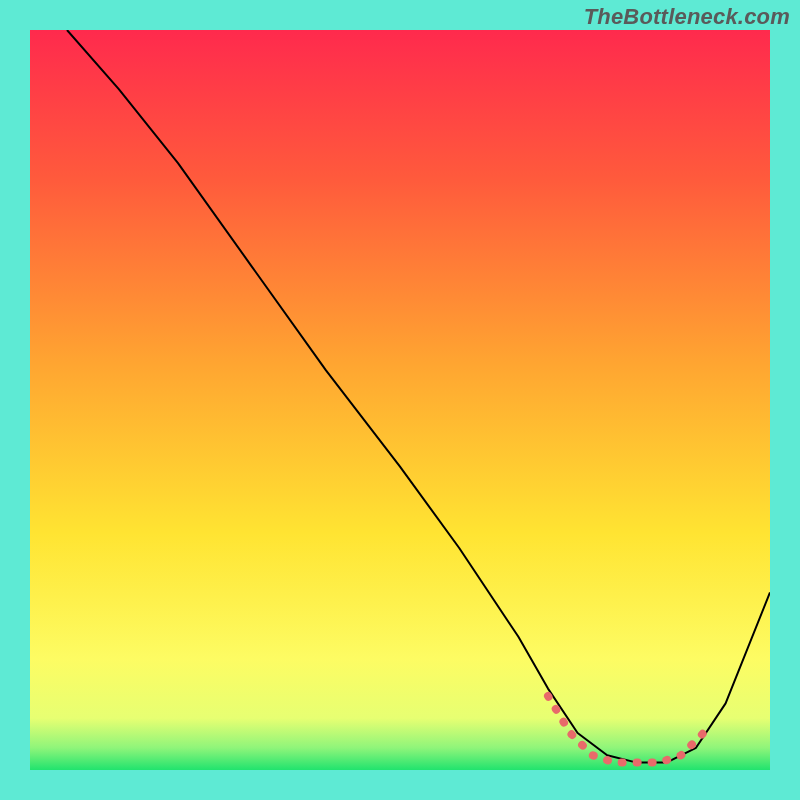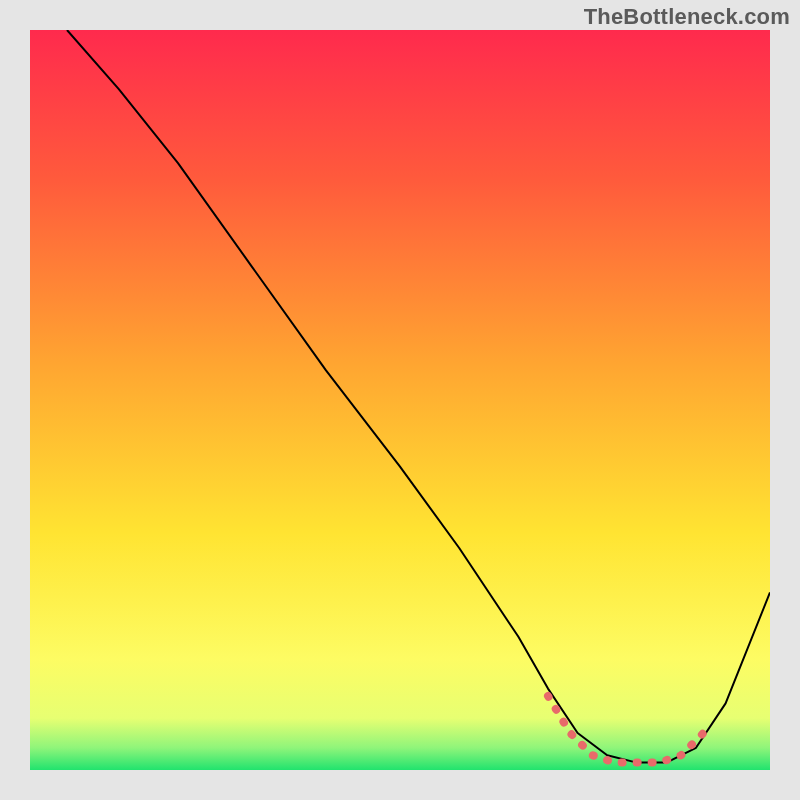--- a/index.html
+++ b/index.html
@@ -8,21 +8,22 @@
     width: 800px;
     height: 800px;
     background: #000000;
     font-family: Arial, Helvetica, sans-serif;
     overflow: hidden;
   }
   .frame {
     position: relative;
     width: 800px;
     height: 800px;
-    background: #e5e5e5;
+    background: #5eead4;
+    font-style: italic;
   }
   .watermark {
     position: absolute;
     top: 4px;
     right: 10px;
     color: #5a5a5a;
     font-size: 22px;
     font-weight: bold;
     letter-spacing: 0.2px;
     font-family: Arial, Helvetica, sans-serif;

